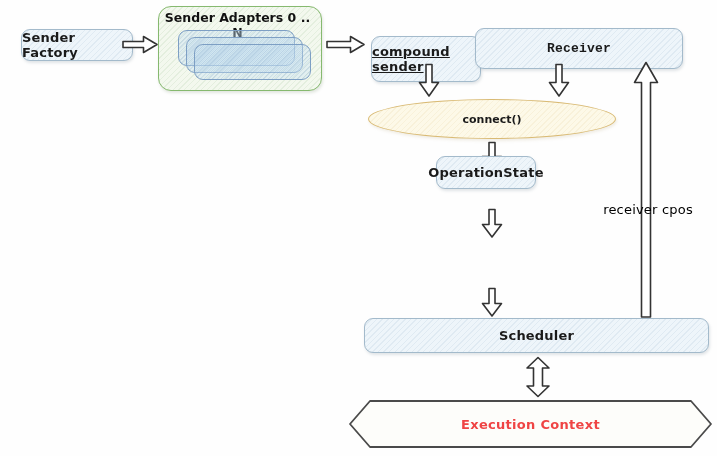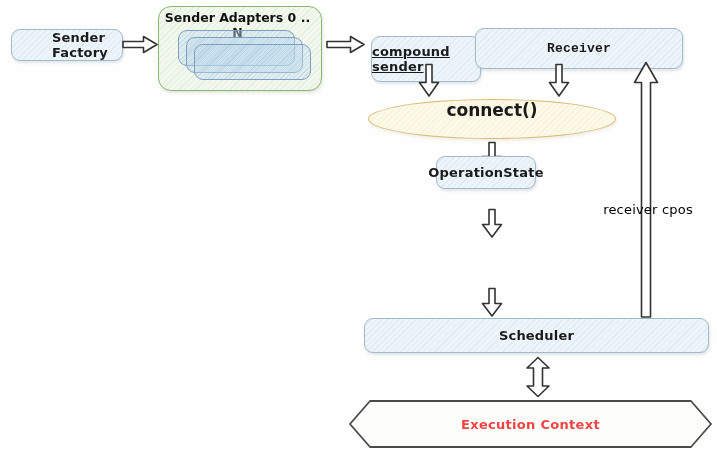--- a/index.html
+++ b/index.html
@@ -36,22 +36,22 @@
     border:1.4px solid #7d9fc4;border-radius:9px;
     background-color:rgba(200,224,242,0.40);
     background-image:repeating-linear-gradient(135deg, rgba(110,150,190,0.18) 0 1px, transparent 1px 3px);
   }
 
   .ellipse{
     position:absolute;box-sizing:border-box;
     border:1.6px solid #d9ba74;border-radius:50%;
     background-color:#fdf9e8;
     background-image:repeating-linear-gradient(135deg, rgba(215,185,115,0.12) 0 1px, transparent 1px 4px);
-    display:flex;justify-content:center;
-    font-size:17px;font-weight:bold;color:#1a1a1a;
+    display:flex;align-items:center;justify-content:center;
+    font-size:11px;font-weight:bold;color:#1a1a1a;
     box-shadow:1px 2px 3px rgba(160,140,90,0.15);
   }
 
   .arrow{position:absolute;}
   .arrow svg{display:block;}
   .arrow path{fill:#ffffff;stroke:#333333;stroke-width:1.6;stroke-linejoin:round;}
 
   .edge-label{
     position:absolute;font-size:13px;color:#000000;letter-spacing:0.2px;
     text-align:center;white-space:nowrap;
@@ -63,21 +63,21 @@
     position:absolute;left:0;right:0;top:0;bottom:0;
     display:flex;align-items:center;justify-content:center;
     font-size:13px;font-weight:bold;color:#ef4444;letter-spacing:0.3px;
   }
 </style>
 </head>
 <body>
 
 <div class="canvas">
 
-  <div class="node" style="left:11px;top:29px;width:112px;height:32px;padding-left:40px;">
+  <div class="node" style="left:21px;top:29px;width:112px;height:32px;">
     <span>Sender Factory</span>
   </div>
 
   <div class="arrow" style="left:122px;top:35px;">
     <svg width="37" height="19" viewBox="0 0 37 19">
       <path d="M1 6.5 L21.5 6.5 L21.5 1.5 L35 9.5 L21.5 17.5 L21.5 12.5 L1 12.5 Z"></path>
     </svg>
   </div>
 
   <div class="group" style="left:158px;top:6px;width:164px;height:85px;">

